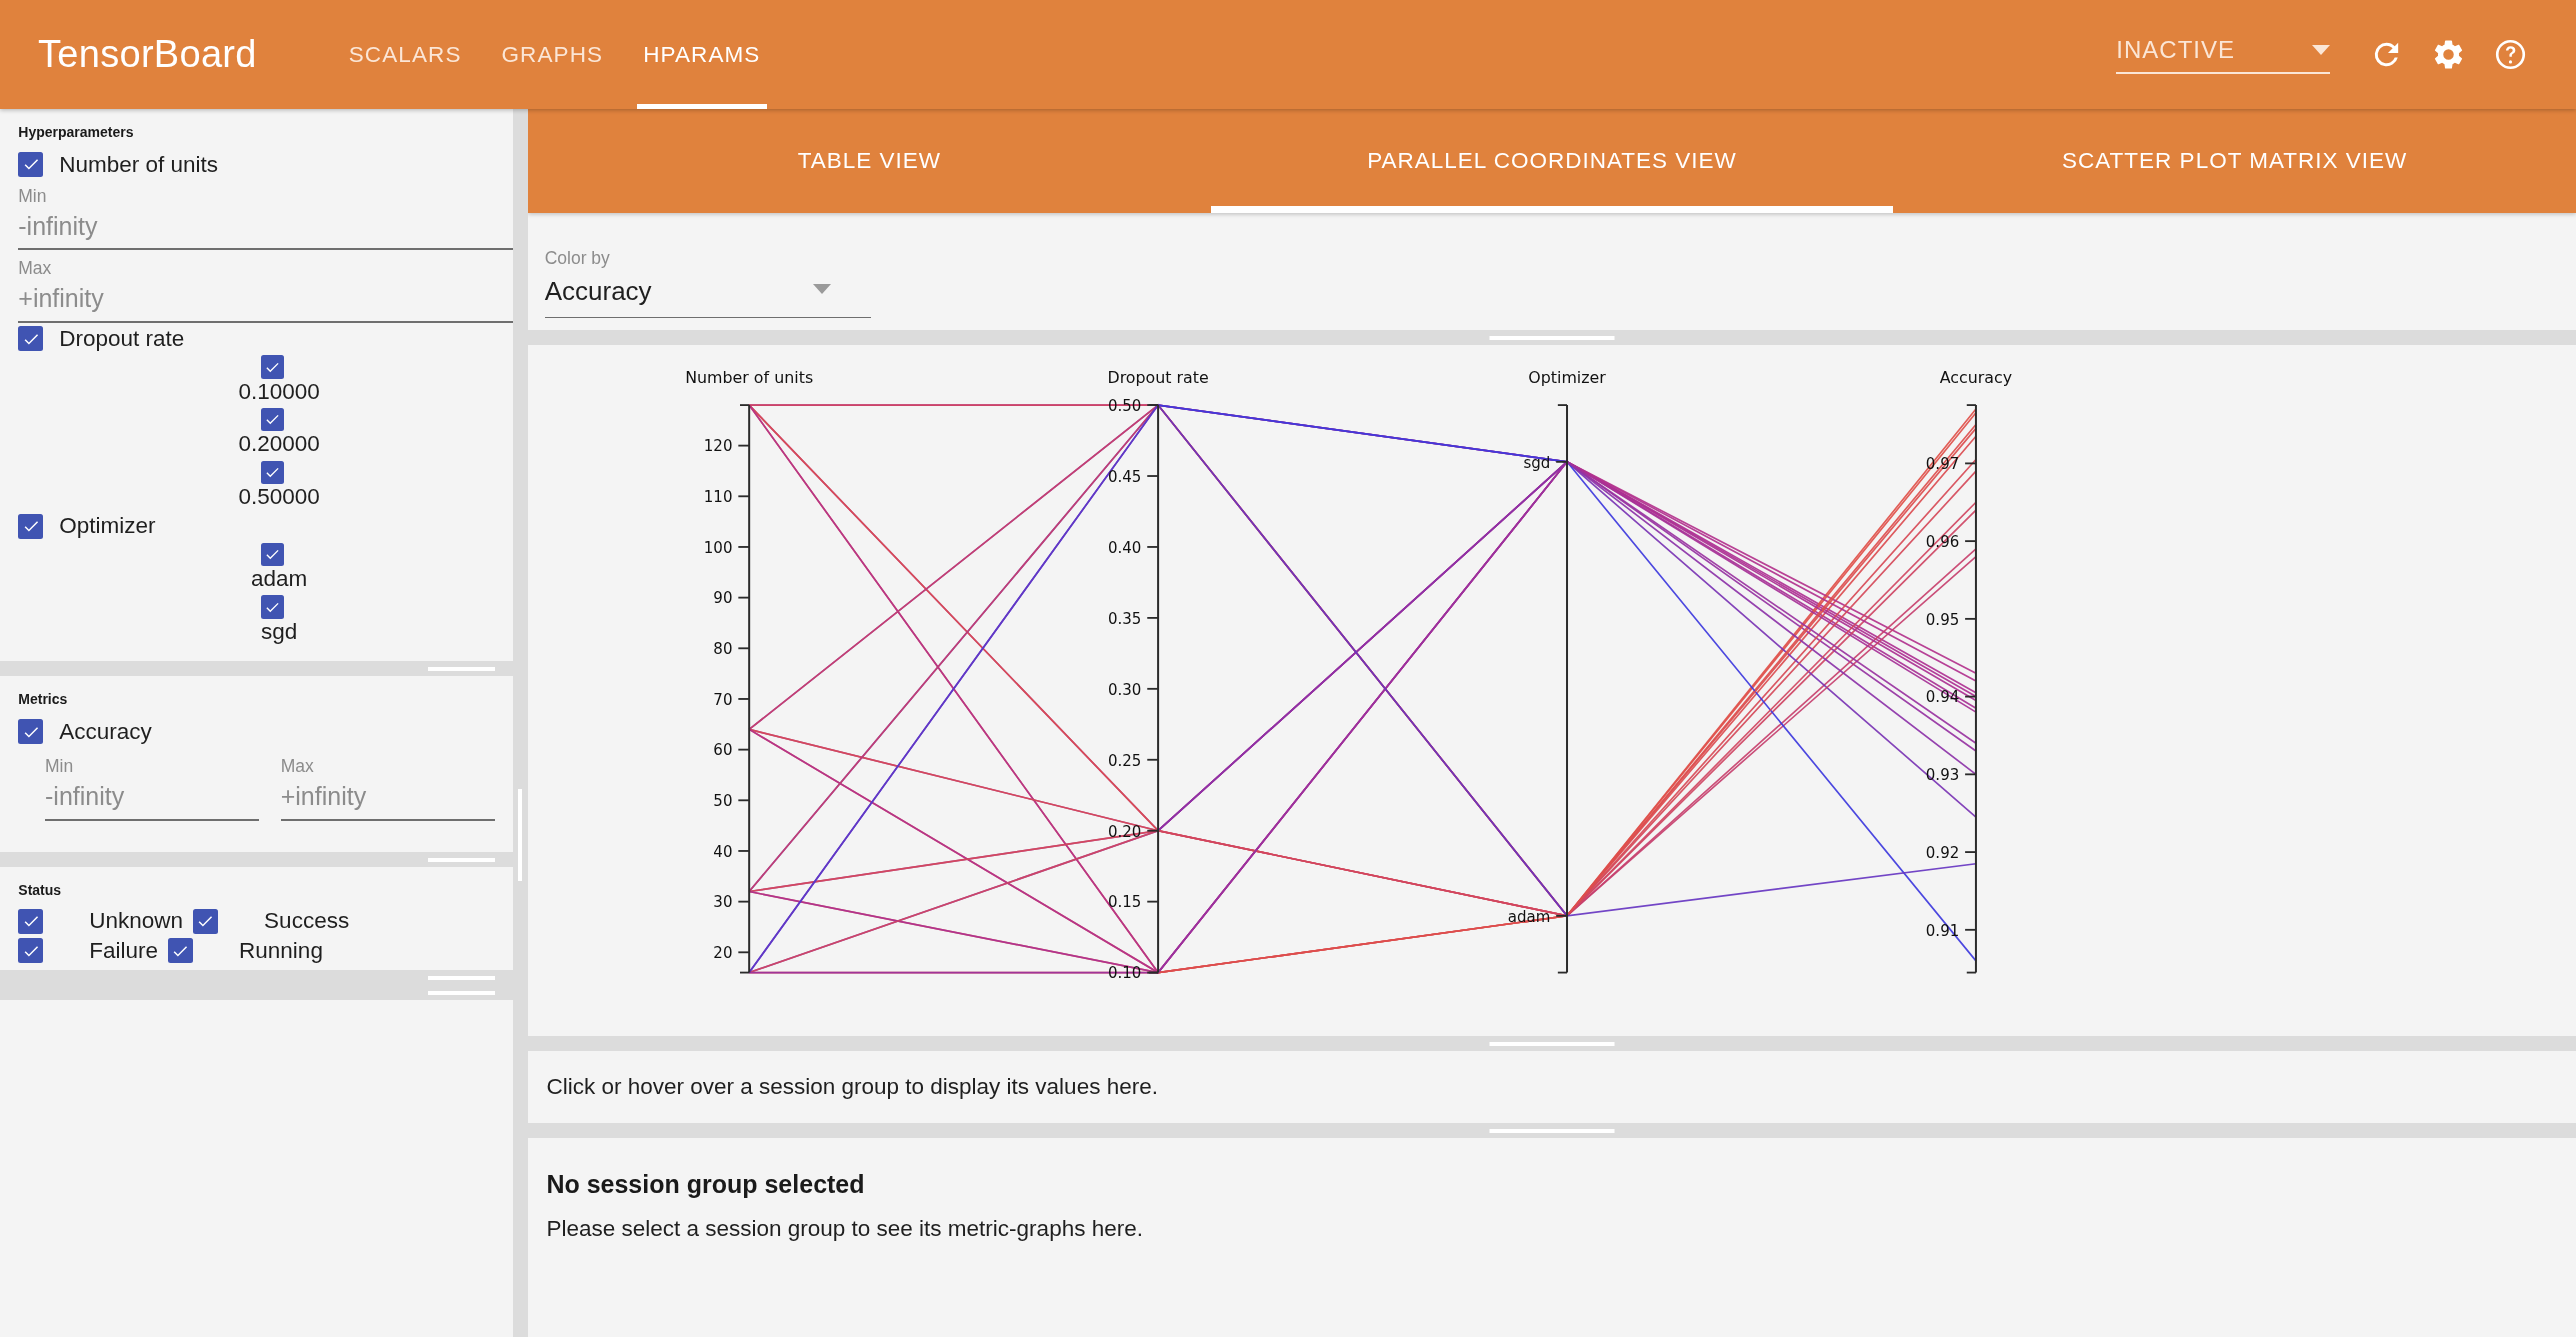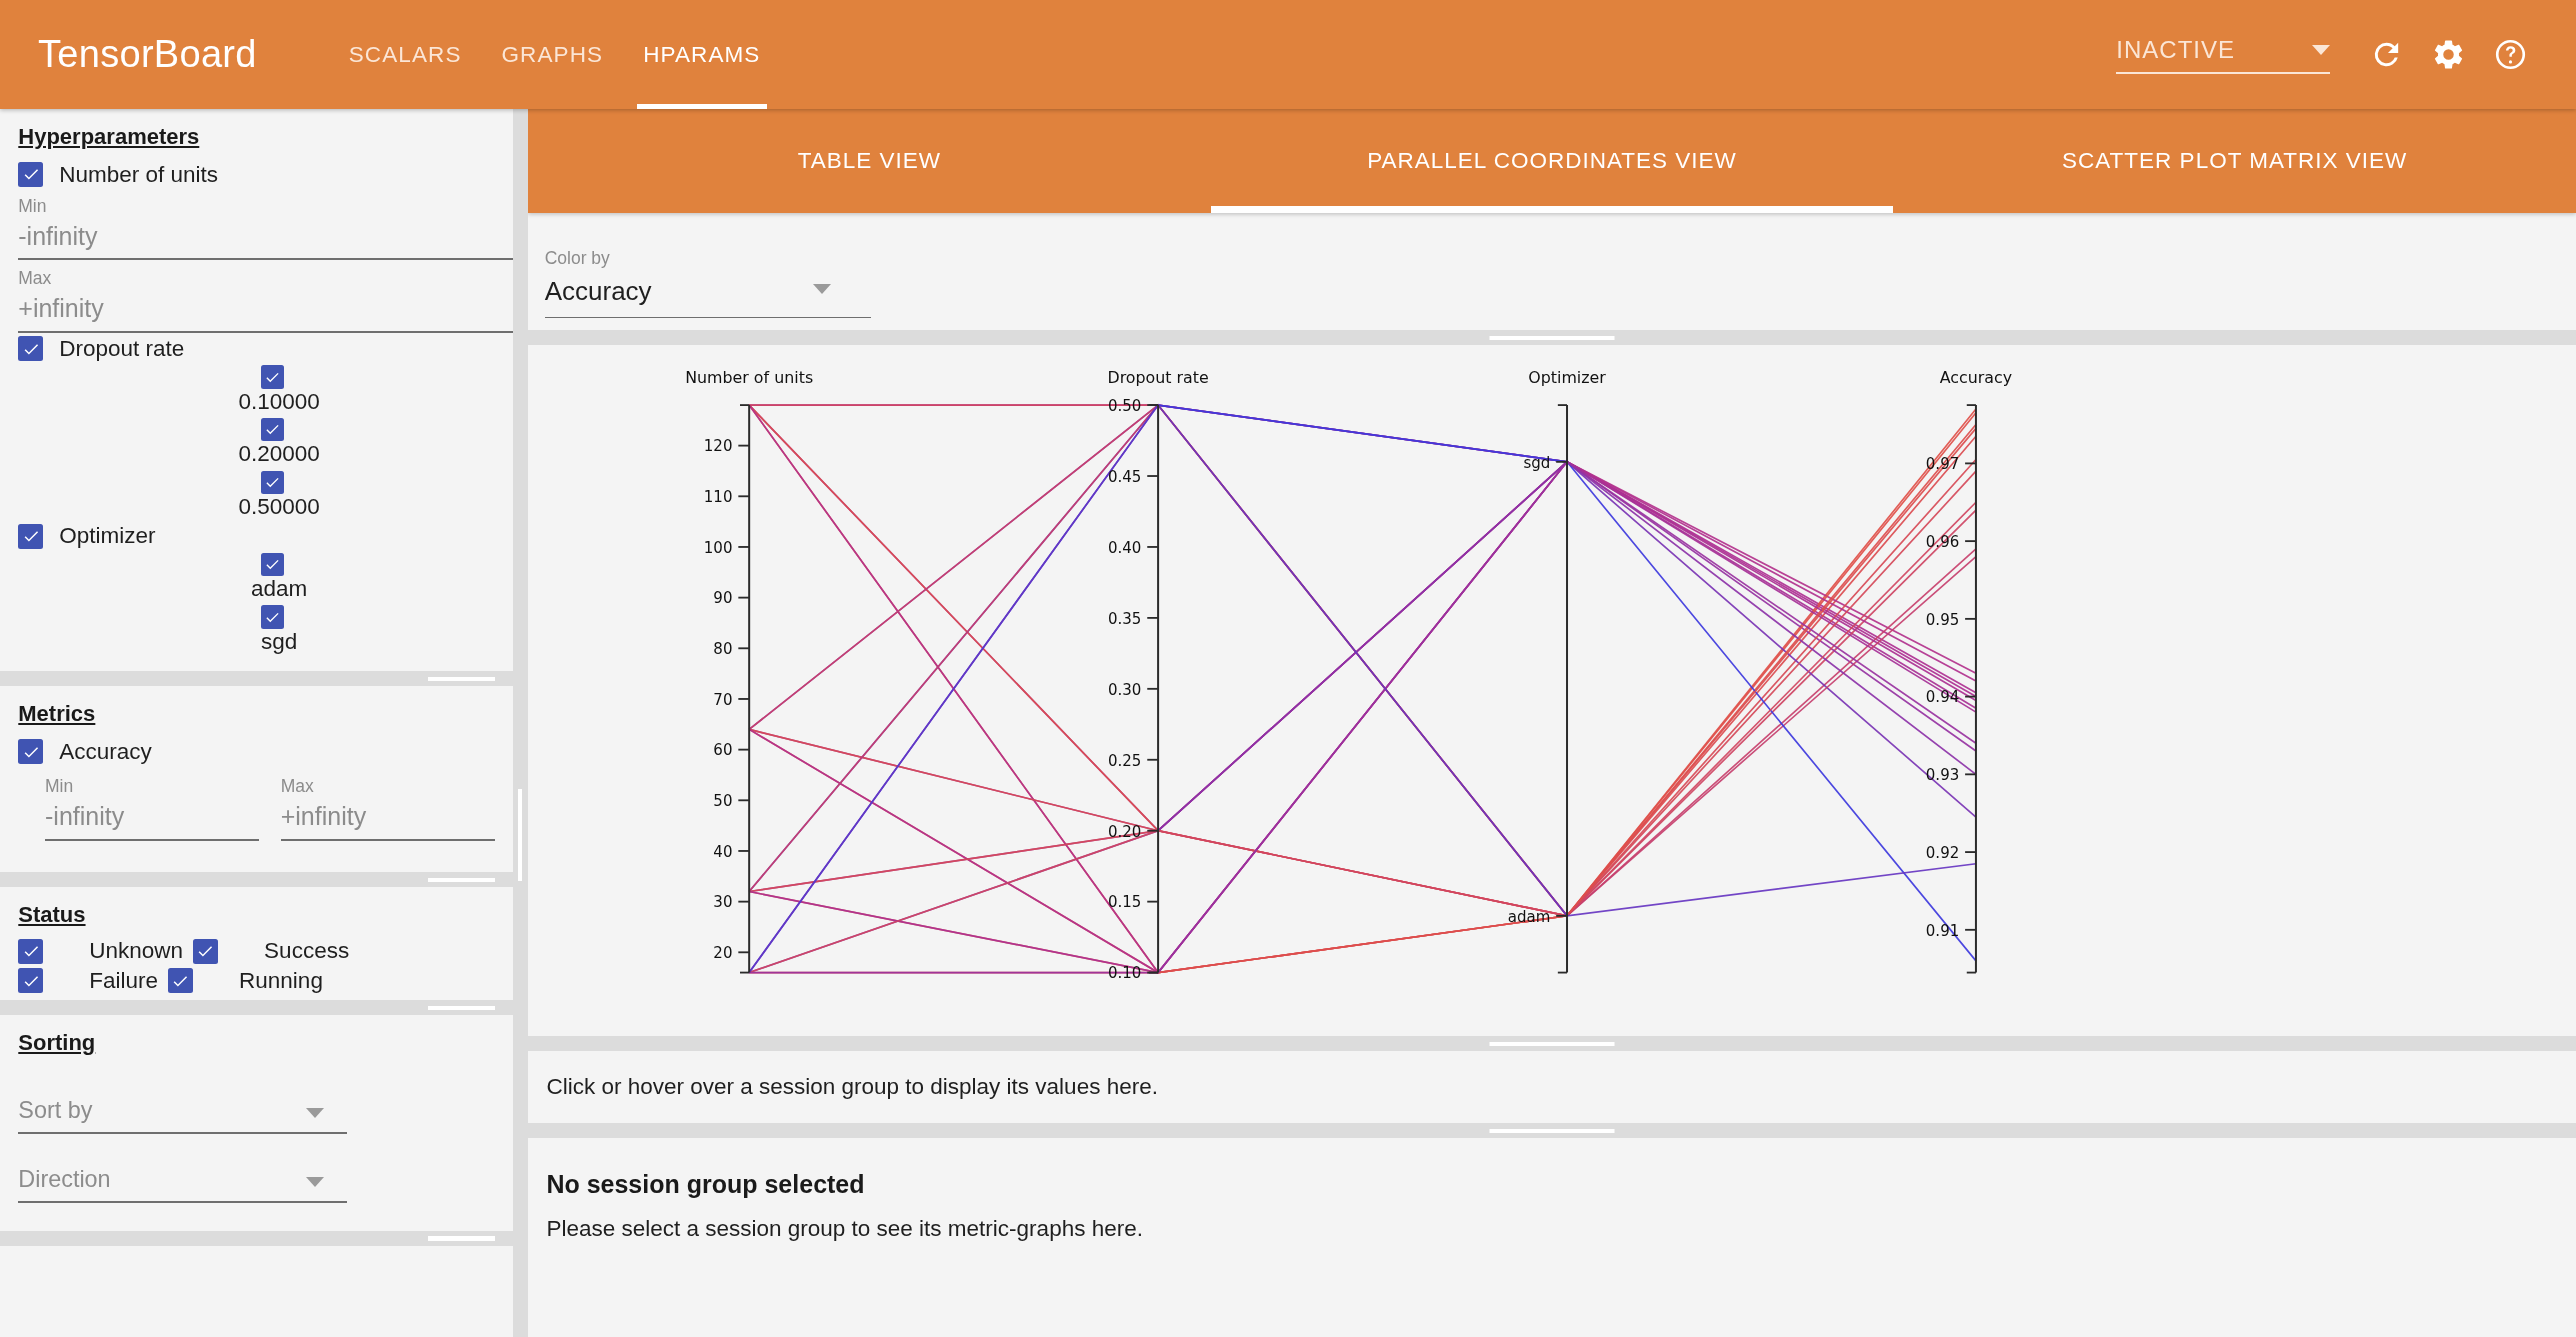--- a/index.html
+++ b/index.html
@@ -69,22 +69,22 @@
     background: #f4f4f4; position: relative;
     padding: 0 15px;
   }
   .panel-sep {
     height: 15px; background: #dcdcdc; position: relative;
   }
   .panel-sep .grip {
     position: absolute; right: 18.4px; top: 5.8px; width: 67px; height: 4.2px; background: #ffffff;
   }
   .section-title {
-    font-size: 22px; font-weight: bold; color: #1a1a1a;
-    text-decoration: underline; margin: 15px 0 8.3px 3.3px; display: inline-block;
+    font-size: 14px; font-weight: bold; color: #1a1a1a;
+    margin: 15px 0 8.3px 3.3px; display: inline-block;
   }
   .cbrow { display: flex; align-items: center; margin: 3.3px 0 3.3px 3.3px; }
   .cb {
     width: 25px; height: 25px; border-radius: 2.5px; background: #4054b2;
     display: flex; align-items: center; justify-content: center; flex: none; cursor: pointer;
   }
   .cb svg { display: block; }
   .cbrow .txt { font-size: 22.5px; color: #1f1f1f; margin-left: 16px; white-space: nowrap; }
   .cbrow.sub { margin-left: 32px; flex-direction: column; }
   .cbrow.sub .cb { width: 23.4px; height: 23.4px; }
@@ -371,34 +371,20 @@
           <span class="txt">Running</span>
         </div>
       </div>
       <div style="height:5px"></div>
     </div>
 
     <div class="panel-sep">
         <span class="grip"></span>
       </div>
 
-    <div class="panel">
-      <div class="section-title">Sorting</div>
-      <div class="selrow">
-        <div class="sval">Sort by</div>
-        <div class="scaret"></div>
-        <div class="sline"></div>
-      </div>
-      <div class="selrow">
-        <div class="sval">Direction</div>
-        <div class="scaret"></div>
-        <div class="sline"></div>
-      </div>
-      <div style="height:28px"></div>
-    </div>
 
     <div class="panel-sep">
         <span class="grip"></span>
       </div>
 
   </div>
 
   <div class="sb-divider">
     <span class="grip"></span>
   </div>

